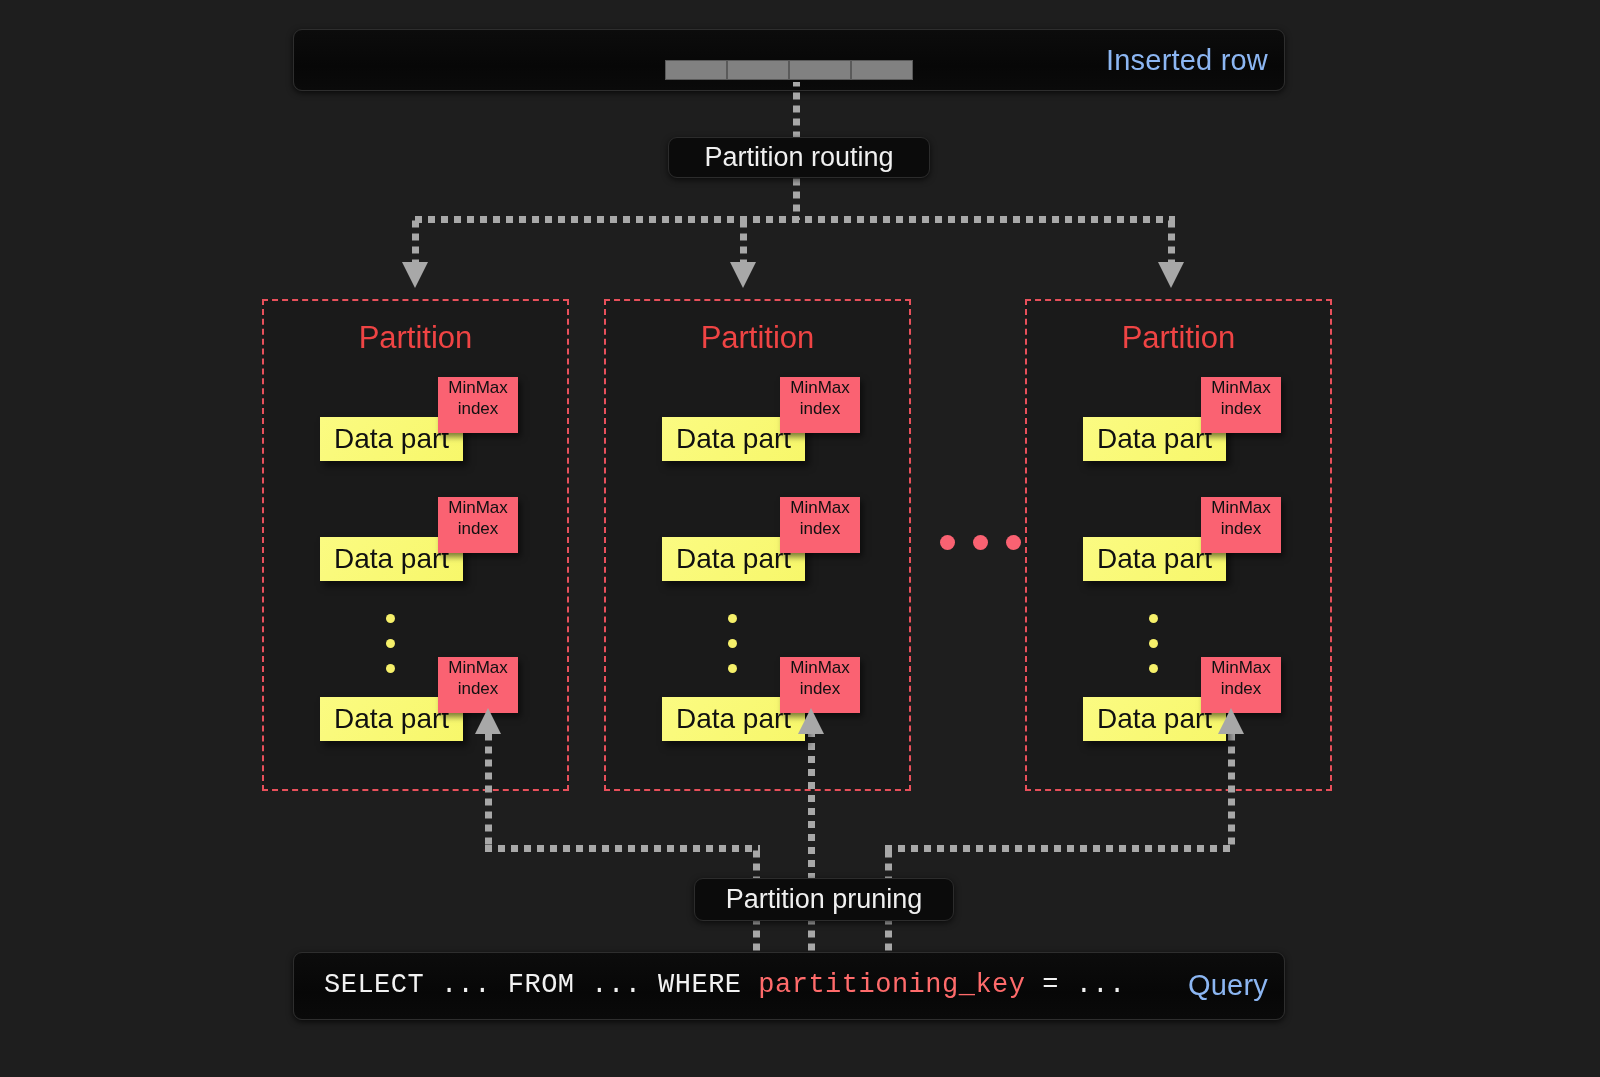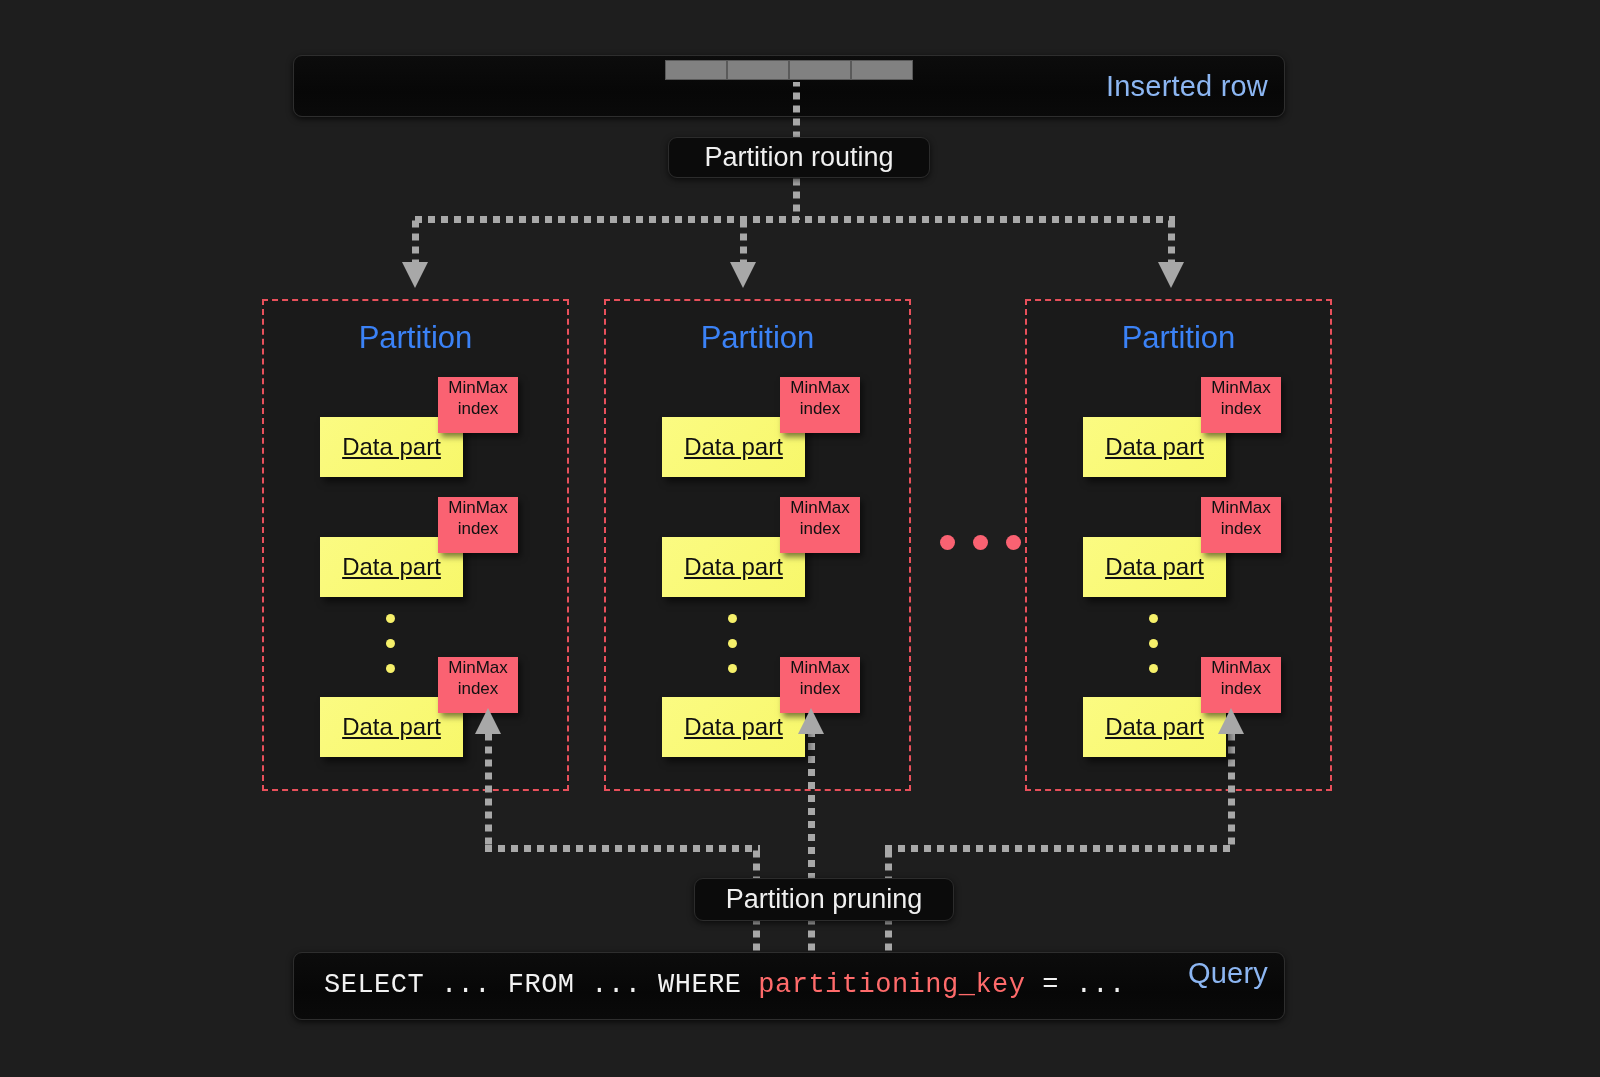--- a/index.html
+++ b/index.html
@@ -12,32 +12,32 @@
   #stage{position:relative;width:1600px;height:1077px;}
 
   
   .wide-bar{
     position:absolute;
     background:linear-gradient(180deg,#0c0c0c 0%,#070707 60%,#0a0a0a 100%);
     border:1px solid #2e2e2e;
     border-radius:9px;
     box-shadow:0 2px 6px rgba(0,0,0,.7);
   }
-  #inserted-row-bar{left:293px;top:55px;width:990px;height:60px;}
+  #inserted-row-bar{left:293px;top:29px;width:990px;height:60px;}
   #query-bar{left:293px;top:952px;width:990px;height:66px;}
 
   .corner-label{
     position:absolute;
     color:#8cb6f2;
     font-size:29px;
     letter-spacing:.2px;
     white-space:nowrap;
   }
   #inserted-row-label{right:16px;top:14px;}
-  #query-label{right:16px;top:4px;}
+  #query-label{right:16px;top:16px;}
 
   
   #row-cells{
     position:absolute;left:665px;top:60px;
     display:flex;
   }
   #row-cells .cell{
     width:62px;height:20px;
     background:#818181;
     border:1px solid #5a5a5a;
@@ -106,40 +106,39 @@
   .partition{
     position:absolute;
     top:299px;width:307px;height:492px;
     border:2px dashed #e8505b;
     background:#1a1a1a;
     box-sizing:border-box;
   }
   .partition-title{
     position:absolute;top:19px;left:0;right:0;
     text-align:center;
-    color:#3b82f6;
+    color:#ef4444;
     font-size:31px;
   }
   #partition-1{left:262px;}
   #partition-2{left:604px;}
   #partition-3{left:1025px;}
 
   
   .part-group{position:absolute;width:200px;height:100px;}
   .data-part{
     position:absolute;left:0;top:40px;
-    width:143px;height:60px;
+    width:143px;height:44px;
     background:#f9f871;
     background:linear-gradient(135deg,#fbfb82 0%,#f7f76a 100%);
     color:#111;
-    font-size:24px;
+    font-size:28px;
     display:flex;align-items:center;justify-content:center;
     box-shadow:4px 5px 7px rgba(0,0,0,.55);
     z-index:4;
-    text-decoration:underline;
   }
   .minmax{
     position:absolute;left:118px;top:0;
     width:80px;height:56px;
     background:#fa6272;
     color:#111;
     font-size:17px;
     line-height:21px;
     text-align:center;
     display:flex;justify-content:center;

